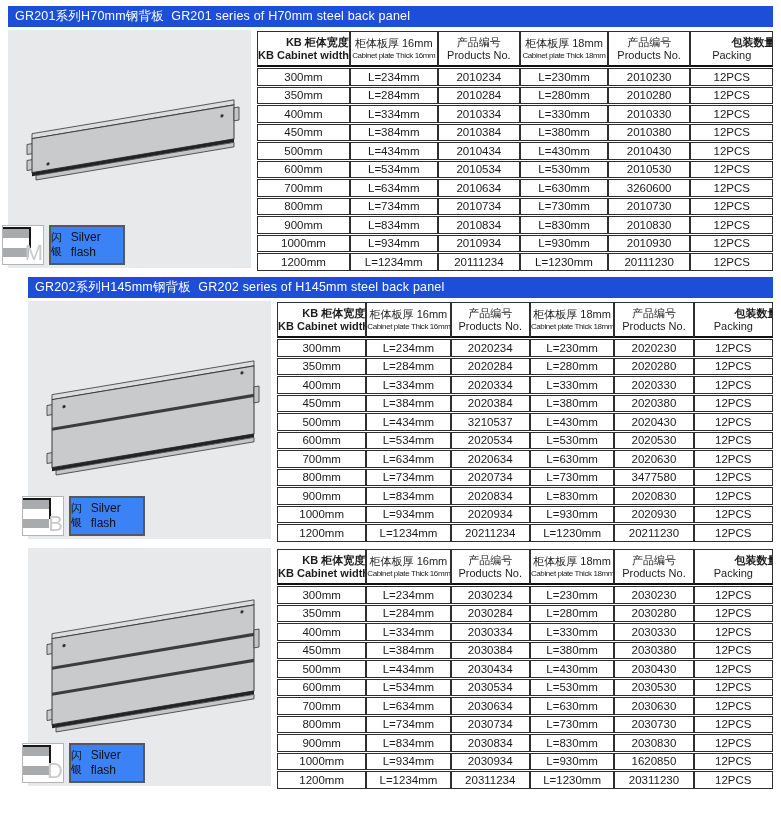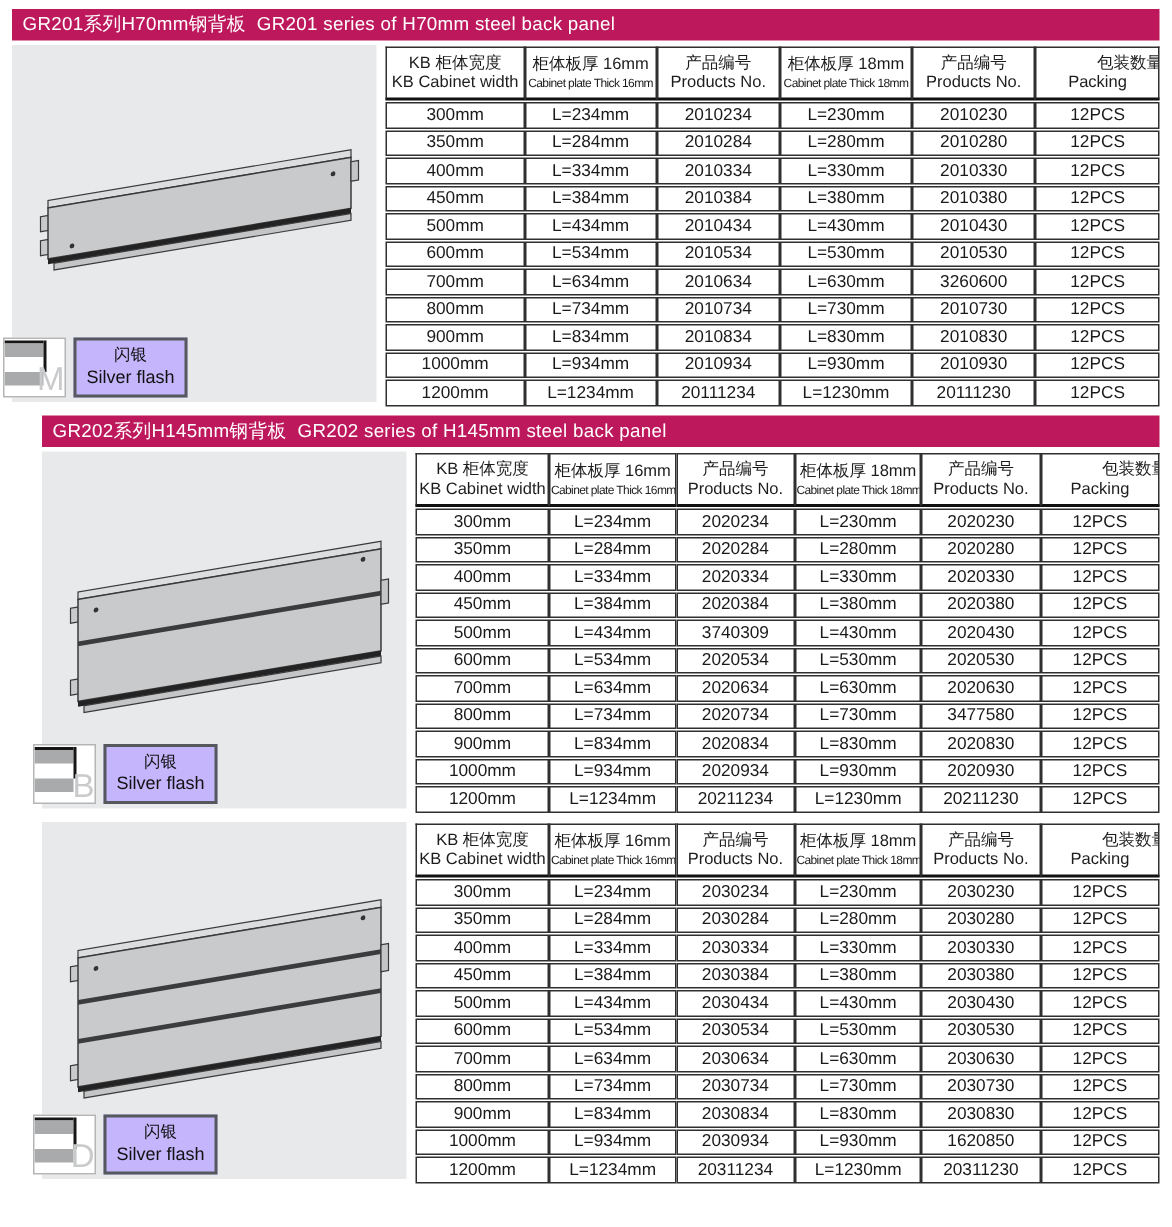--- a/index.html
+++ b/index.html
@@ -5,21 +5,21 @@
   html,body{margin:0;padding:0;background:#ffffff;}
   body{
     width:781px;height:818px;overflow:hidden;
     font-family:"Liberation Sans","DejaVu Sans",sans-serif;
     color:#1c1c1c;
   }
   .section{margin:0 8px;}
   .section:first-of-type{margin-top:6px;}
   .section + .section{margin-top:9px;margin-left:28px;}
   .section-bar{
-    height:21px;line-height:21px;background:#be185d;color:#ffffff;
+    height:21px;line-height:21px;background:#1d4ed8;color:#ffffff;
     font-size:12.5px;padding-left:7px;letter-spacing:0.2px;
     white-space:pre;overflow:hidden;
   }
   .section-body{display:flex;margin-top:3px;gap:6px;}
   .image-panel{
     position:relative;width:243px;min-width:243px;height:238px;
     background:#E8E9EA;
   }
   .panel-svg{position:absolute;top:14px;left:6px;}
   .swatch-row{
@@ -38,43 +38,43 @@
     content:'';position:absolute;right:-2px;top:-2px;width:2px;height:58%;
     background:#161616;
   }
   .band-gray-top{position:absolute;left:0;top:0;width:100%;height:9px;background:#A9AAAB;}
   .band-gray-bottom{position:absolute;left:0;top:19px;width:100%;height:9px;background:#A9AAAB;}
   .watermark-letter{
     position:absolute;right:0px;bottom:0px;font-size:22px;line-height:22px;
     color:#C9CACB;font-weight:400;
   }
   .swatch-button{
-    width:72px;background:#c4b5fd;border:2px solid #55585c;
-    display:flex;flex-direction:column;align-items:center;justify-content:center;
+    width:72px;background:#3b82f6;border:2px solid #55585c;
+    display:flex;flex-direction:row;align-items:center;justify-content:center;
     line-height:1.25;
   }
   .swatch-zh{font-size:11px;color:#111;}
   .swatch-en{font-size:12px;color:#111;}
   .table-wrap{flex:1;height:238px;}
   table.spec{
     width:100%;border-collapse:separate;border-spacing:0 1px;
     table-layout:fixed;
   }
   table.spec th,table.spec td{
     border:1px solid #2f2f2f;text-align:center;vertical-align:middle;
     background:#ffffff;overflow:hidden;white-space:nowrap;
   }
   table.spec th{
     height:31px;padding:1px 0;font-weight:400;border-bottom:2px solid #111;
   }
   table.spec td{height:15.5px;padding:0;font-size:11.5px;color:#1a1a1a;}
   .h-zh{display:block;font-size:11px;line-height:1.3;}
   .h-en{display:block;font-size:11px;line-height:1.2;}
-  th.c1 .h-zh,th.c1 .h-en{font-weight:400;}
-  th.c6 .h-zh{font-weight:400;padding-left:40px;}
+  th.c1 .h-zh,th.c1 .h-en{font-weight:700;text-align:right;}
+  th.c6 .h-zh{font-weight:700;padding-left:40px;}
   th.c2 .h-en,th.c4 .h-en{
     font-size:8px;letter-spacing:-0.4px;line-height:1.4;
   }
 </style>
 </head>
 <body>
 
 <div class="section">
   <div class="section-bar">GR201系列H70mm钢背板  GR201 series of H70mm steel back panel</div>
   <div class="section-body">
@@ -338,21 +338,21 @@
               <td>450mm</td>
               <td>L=384mm</td>
               <td>2020384</td>
               <td>L=380mm</td>
               <td>2020380</td>
               <td>12PCS</td>
             </tr>
             <tr>
               <td>500mm</td>
               <td>L=434mm</td>
-              <td>3740309</td>
+              <td>3210537</td>
               <td>L=430mm</td>
               <td>2020430</td>
               <td>12PCS</td>
             </tr>
             <tr>
               <td>600mm</td>
               <td>L=534mm</td>
               <td>2020534</td>
               <td>L=530mm</td>
               <td>2020530</td>

